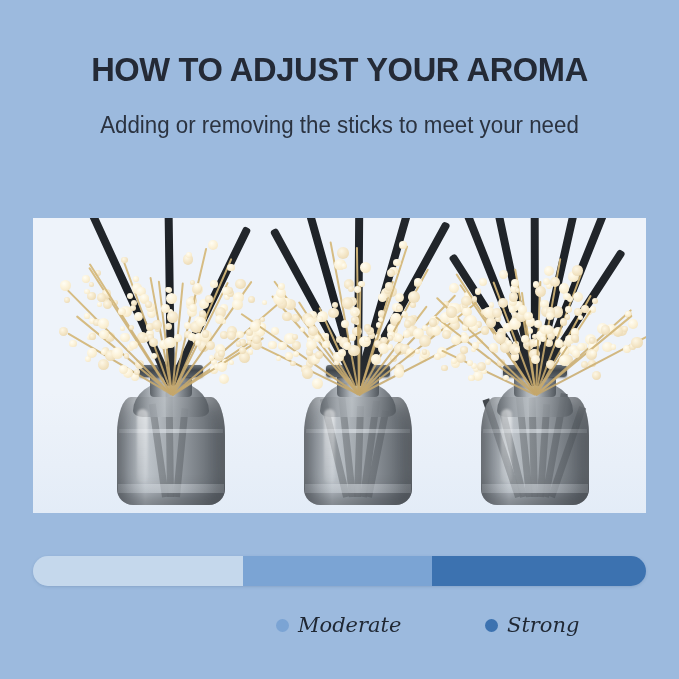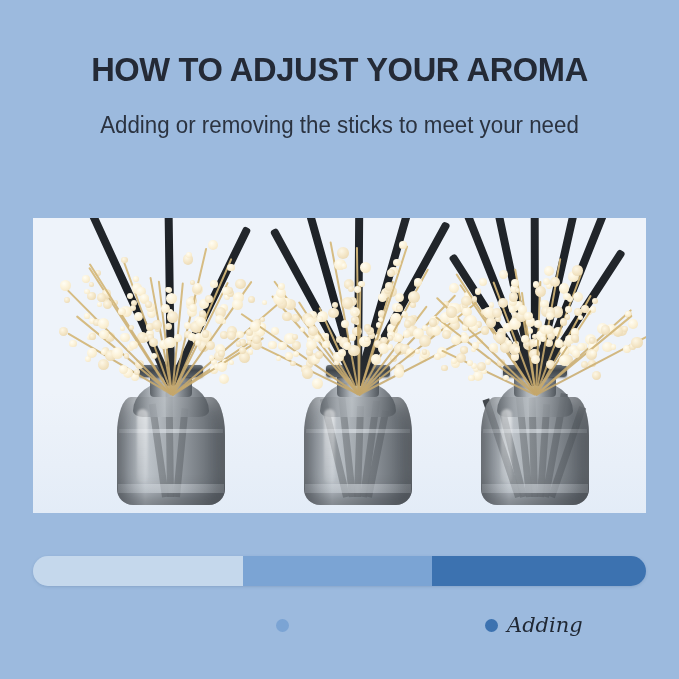--- a/index.html
+++ b/index.html
@@ -914,20 +914,21 @@
 
   <div class="bar">
     <div class="seg light" style="background: rgb(197, 216, 236); flex-basis: 210px;"></div>
     <div class="seg moderate" style="background: rgb(123, 164, 212); flex-basis: 189px;"></div>
     <div class="seg strong" style="background: rgb(60, 114, 176);"></div>
   </div>
 
   <div class="legend">
     <div class="legend-item l2">
       <span class="dot" style="background: rgb(123, 164, 212);"></span>
+      <span class="legend-label">Moderate</span>
     </div>
     <div class="legend-item l3">
       <span class="dot" style="background: rgb(60, 114, 176);"></span>
-      <span class="legend-label">Adding</span>
+      <span class="legend-label">Strong</span>
     </div>
   </div>
 
 </div>
 
 </body></html>

